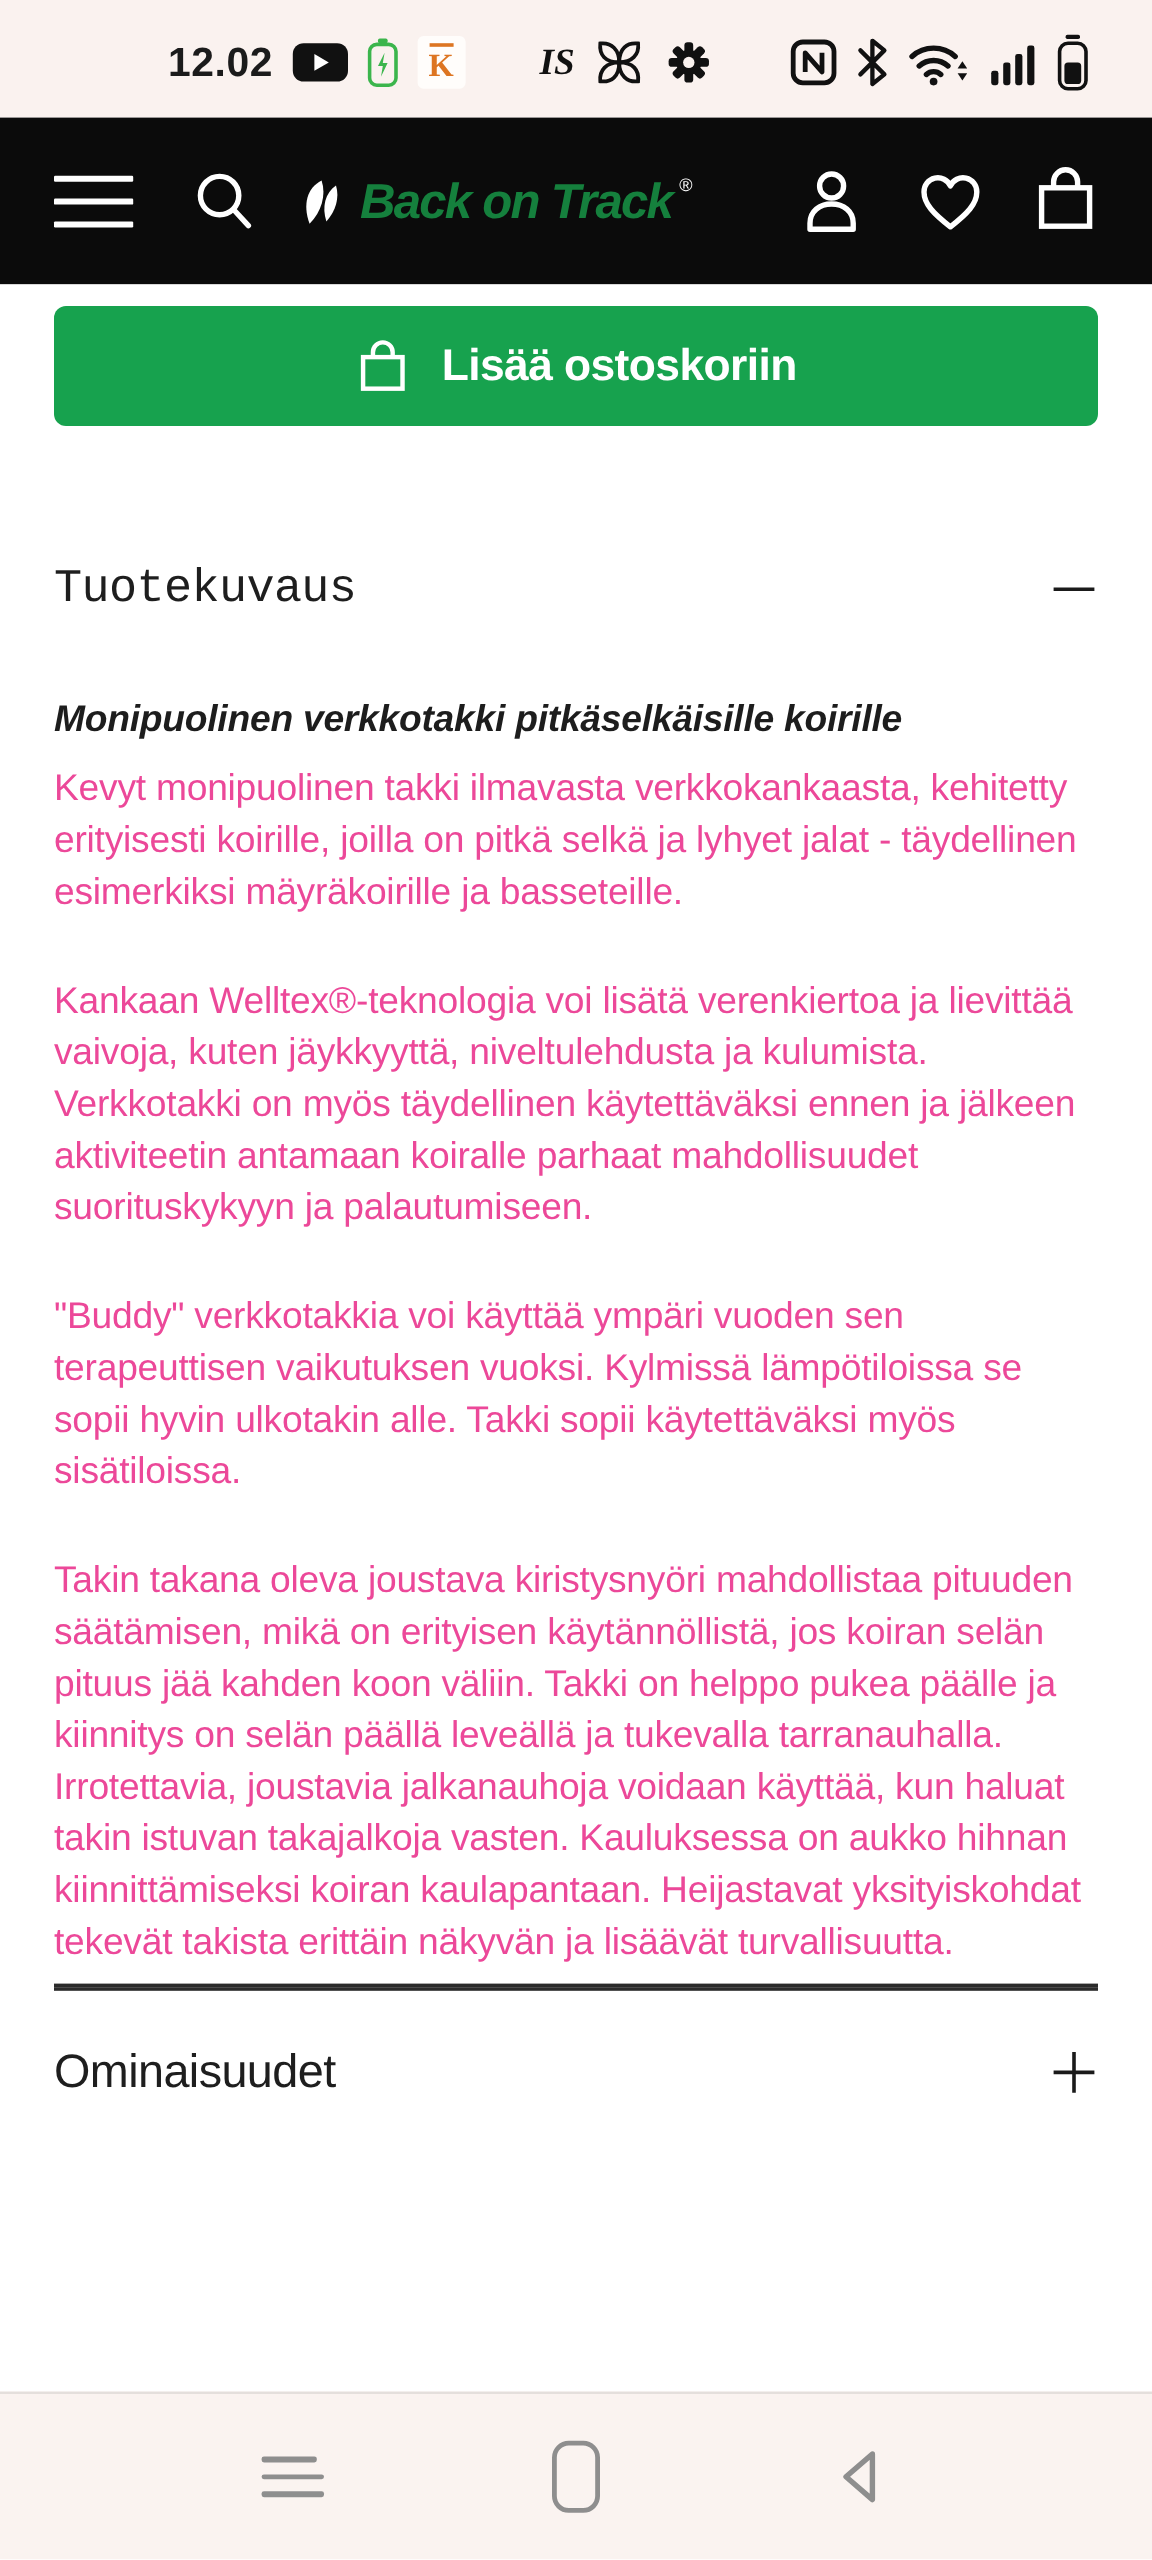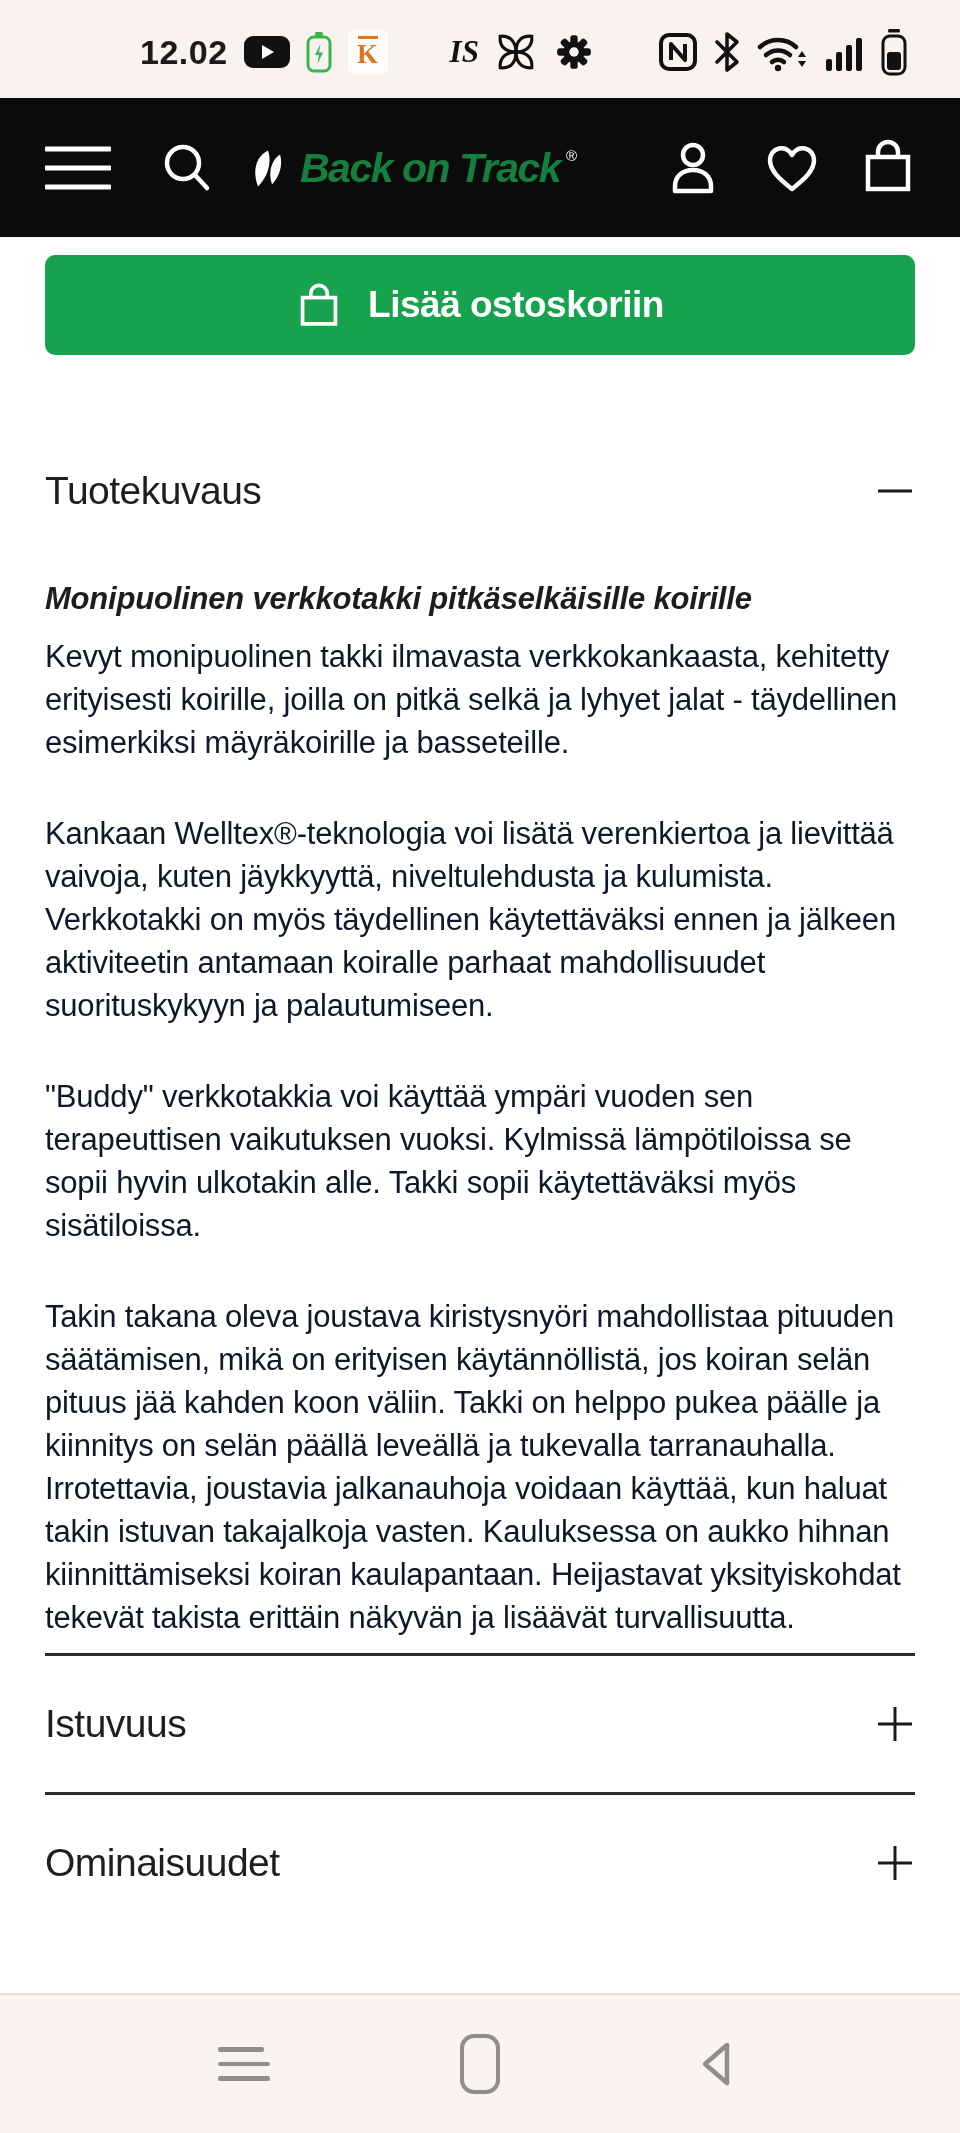--- a/index.html
+++ b/index.html
@@ -31,23 +31,23 @@
   .cart-wrap { position:relative; }
 
   
   .content { position:absolute; top:237px; left:0; width:960px; padding:12px 45px; background:#fff; }
   .buy-btn { margin-top:6px; width:870px; height:100px; background:#17a24e; border:none; border-radius:10px;
     display:flex; align-items:center; justify-content:center; gap:26px; cursor:pointer; }
   .buy-btn span { color:#fff; font-size:37px; font-weight:700; letter-spacing:-0.5px; }
 
   .acc-row { display:flex; align-items:center; justify-content:space-between; cursor:pointer; }
   .acc-title { font-size:39px; font-weight:400; color:#1e1e1e; letter-spacing:-0.5px; }
-  .row-tuotekuvaus { margin-top:110px; height:52px; }
+  .row-tuotekuvaus { margin-top:110px; height:52px;font-family:Liberation Mono, monospace; }
   .desc-heading { margin-top:62px; font-size:31px; font-weight:700; color:#1d1d1d; line-height:40px; letter-spacing:-0.2px;font-style:italic; }
-  .para { margin-top:48px; font-size:31px; color:#0f172a; line-height:43px; letter-spacing:-0.2px; width:870px; }
+  .para { margin-top:48px; font-size:31px; color:#ec4899; line-height:43px; letter-spacing:-0.2px; width:870px; }
   .para.first { margin-top:16px; }
   .divider { margin-top:14px; border-top:3px solid #2b2b2b; width:870px; }
   .acc-collapsed { padding:46px 0; }
   .minus-icon, .plus-icon { flex:0 0 auto; }
 
   
   .bottom-nav { position:absolute; bottom:0; left:0; width:960px; height:140px; background:#faf3f0;
     border-top:2px solid #e4dfdc; display:flex; align-items:center; justify-content:center; gap:182px; }
   .nav-item { width:54px; height:62px; display:flex; align-items:center; justify-content:center; cursor:pointer; }
   .nav-lines { display:flex; flex-direction:column; gap:10px; width:52px; }
@@ -179,27 +179,20 @@
     <div>
       <h2 class="desc-heading">Monipuolinen verkkotakki pitkäselkäisille koirille</h2>
       <p class="para first">Kevyt monipuolinen takki ilmavasta verkkokankaasta, kehitetty erityisesti koirille, joilla on pitkä selkä ja lyhyet jalat - täydellinen esimerkiksi mäyräkoirille ja basseteille.</p>
       <p class="para">Kankaan Welltex®-teknologia voi lisätä verenkiertoa ja lievittää vaivoja, kuten jäykkyyttä, niveltulehdusta ja kulumista. Verkkotakki on myös täydellinen käytettäväksi ennen ja jälkeen aktiviteetin antamaan koiralle parhaat mahdollisuudet suorituskykyyn ja palautumiseen.</p>
       <p class="para">"Buddy" verkkotakkia voi käyttää ympäri vuoden sen terapeuttisen vaikutuksen vuoksi. Kylmissä lämpötiloissa se sopii hyvin ulkotakin alle. Takki sopii käytettäväksi myös sisätiloissa.</p>
       <p class="para">Takin takana oleva joustava kiristysnyöri mahdollistaa pituuden säätämisen, mikä on erityisen käytännöllistä, jos koiran selän pituus jää kahden koon väliin. Takki on helppo pukea päälle ja kiinnitys on selän päällä leveällä ja tukevalla tarranauhalla. Irrotettavia, joustavia jalkanauhoja voidaan käyttää, kun haluat takin istuvan takajalkoja vasten. Kauluksessa on aukko hihnan kiinnittämiseksi koiran kaulapantaan. Heijastavat yksityiskohdat tekevät takista erittäin näkyvän ja lisäävät turvallisuutta.</p>
     </div>
 
     <div class="divider"></div>
 
-    <div class="acc-row acc-collapsed">
-      <span class="acc-title">Istuvuus</span>
-      <svg class="plus-icon" width="40" height="40" viewBox="0 0 40 40">
-        <line x1="3" y1="20" x2="37" y2="20" stroke="#1a1a1a" stroke-width="3"></line>
-        <line x1="20" y1="3" x2="20" y2="37" stroke="#1a1a1a" stroke-width="3"></line>
-      </svg>
-    </div>
 
     <div class="divider" style="margin-top:0;"></div>
 
     <div class="acc-row acc-collapsed">
       <span class="acc-title">Ominaisuudet</span>
       <svg class="plus-icon" width="40" height="40" viewBox="0 0 40 40">
         <line x1="3" y1="20" x2="37" y2="20" stroke="#1a1a1a" stroke-width="3"></line>
         <line x1="20" y1="3" x2="20" y2="37" stroke="#1a1a1a" stroke-width="3"></line>
       </svg>
     </div>

